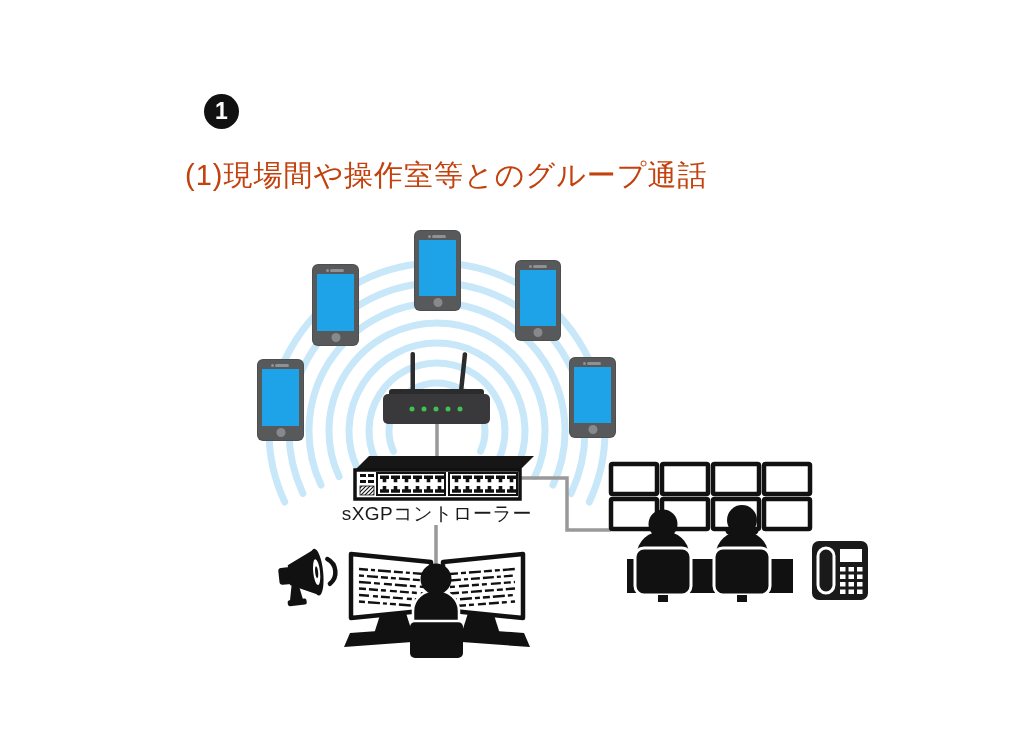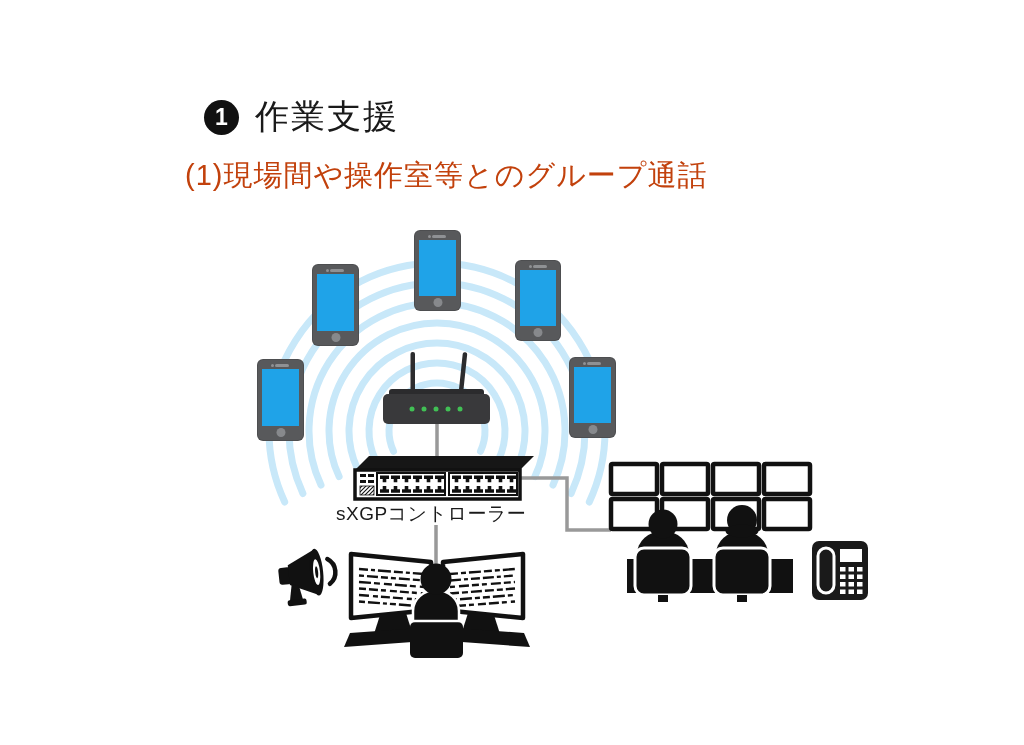--- a/index.html
+++ b/index.html
@@ -16,31 +16,30 @@
 
   .diagram-svg { position:absolute; left:0; top:0; }
 
   
   .phone { position:absolute; background:#58595b; border-radius:5px; box-shadow:0 0 0 1px #4d4e50; }
   .phone .screen { position:absolute; left:4px; right:4px; top:9px; bottom:14px; background:#1fa3e8; }
   .phone .spk { position:absolute; top:4px; left:54%; transform:translateX(-50%); width:14px; height:3px; border-radius:2px; background:#8f9194; }
   .phone .cam { position:absolute; top:4px; left:13px; width:3px; height:3px; border-radius:50%; background:#8f9194; }
   .phone .home { position:absolute; bottom:3px; left:50%; transform:translateX(-50%); width:9px; height:9px; border-radius:50%; background:#87898c; }
 
-  .controller-label { position:absolute; left:336px; top:501px; width:196px; text-align:left;
+  .controller-label { position:absolute; left:336px; top:501px; width:196px; text-align:right;
                       font-size:19px; color:#1a1a1a; letter-spacing:0.5px; }
 </style>
 </head>
 <body>
 
 <div class="canvas">
 
   <div class="header">
     <span class="badge">1</span>
-    <span class="title-text">作業支援</span>
   </div>
   <div class="subtitle">(1)現場間や操作室等とのグループ通話</div>
 
   <svg class="diagram-svg" width="1024" height="745" viewBox="0 0 1024 745">
     <defs>
       <path id="port-down" d="M0 0 H9 V3.6 H6.3 V6.8 H2.7 V3.6 H0 Z"></path>
       <path id="port-up" d="M0 6.8 V3.2 H2.7 V0 H6.3 V3.2 H9 V6.8 Z"></path>
       <rect id="wall-mon" width="46" height="30" rx="1.5" fill="#fff" stroke="#111" stroke-width="4.5"></rect>
       <pattern id="hatch" width="4" height="4" patternUnits="userSpaceOnUse">
         <path d="M0 4 L4 0 M-1 1 L1 -1 M3 5 L5 3" stroke="#111" stroke-width="1.1" fill="none"></path>

